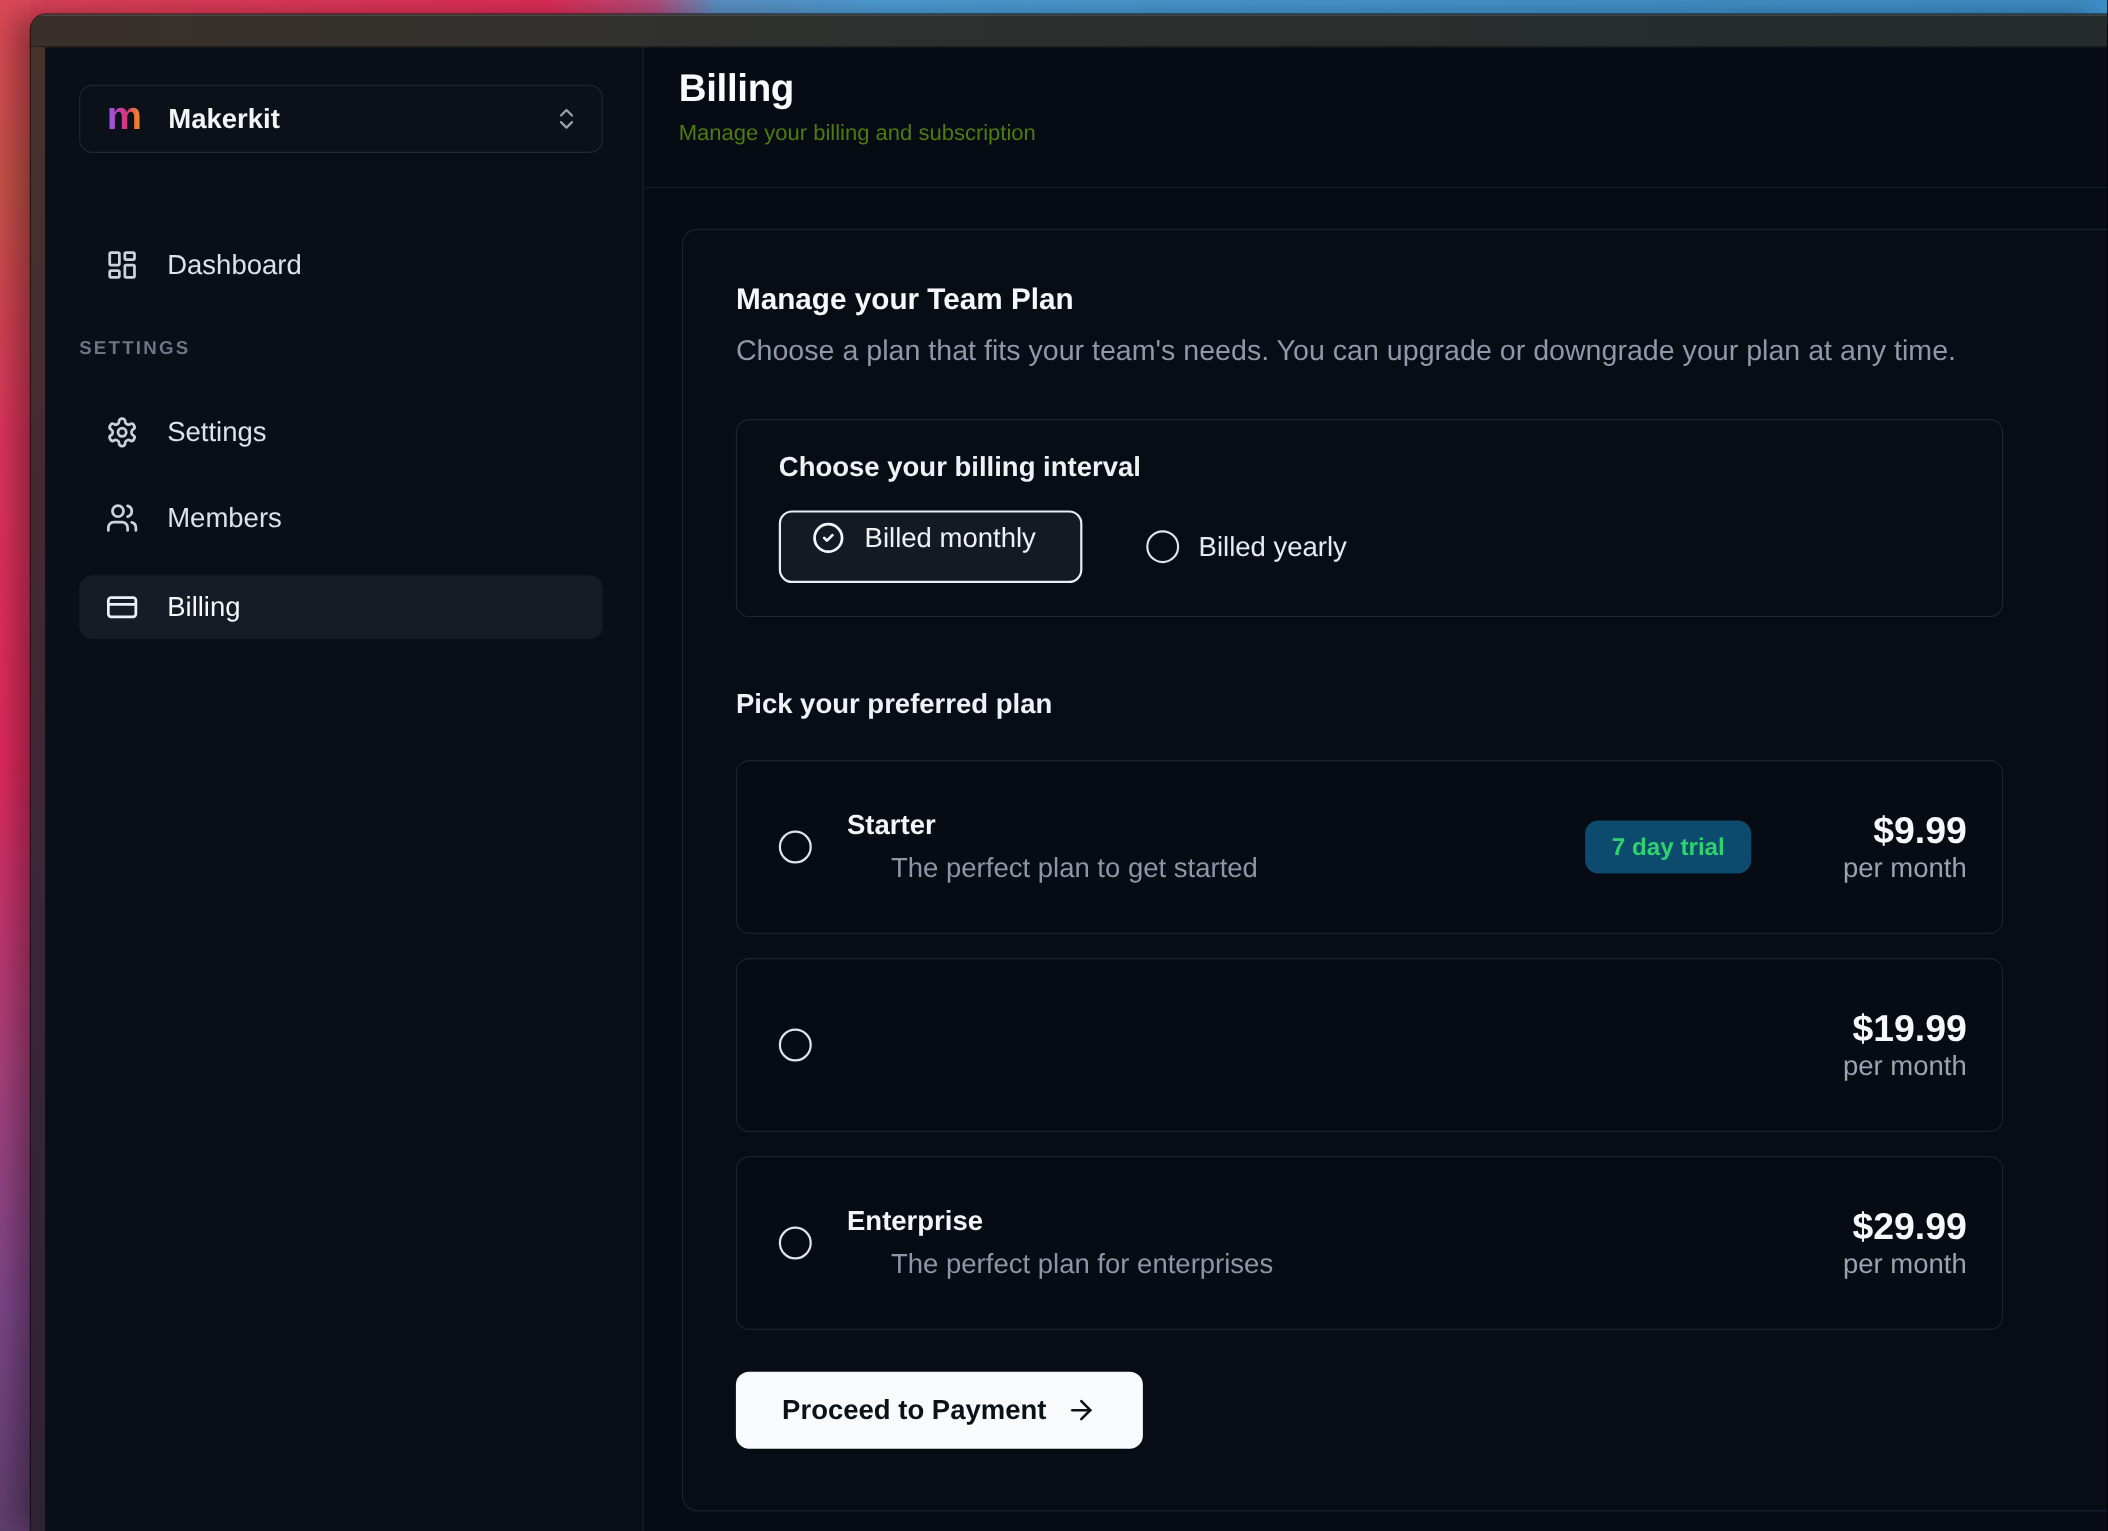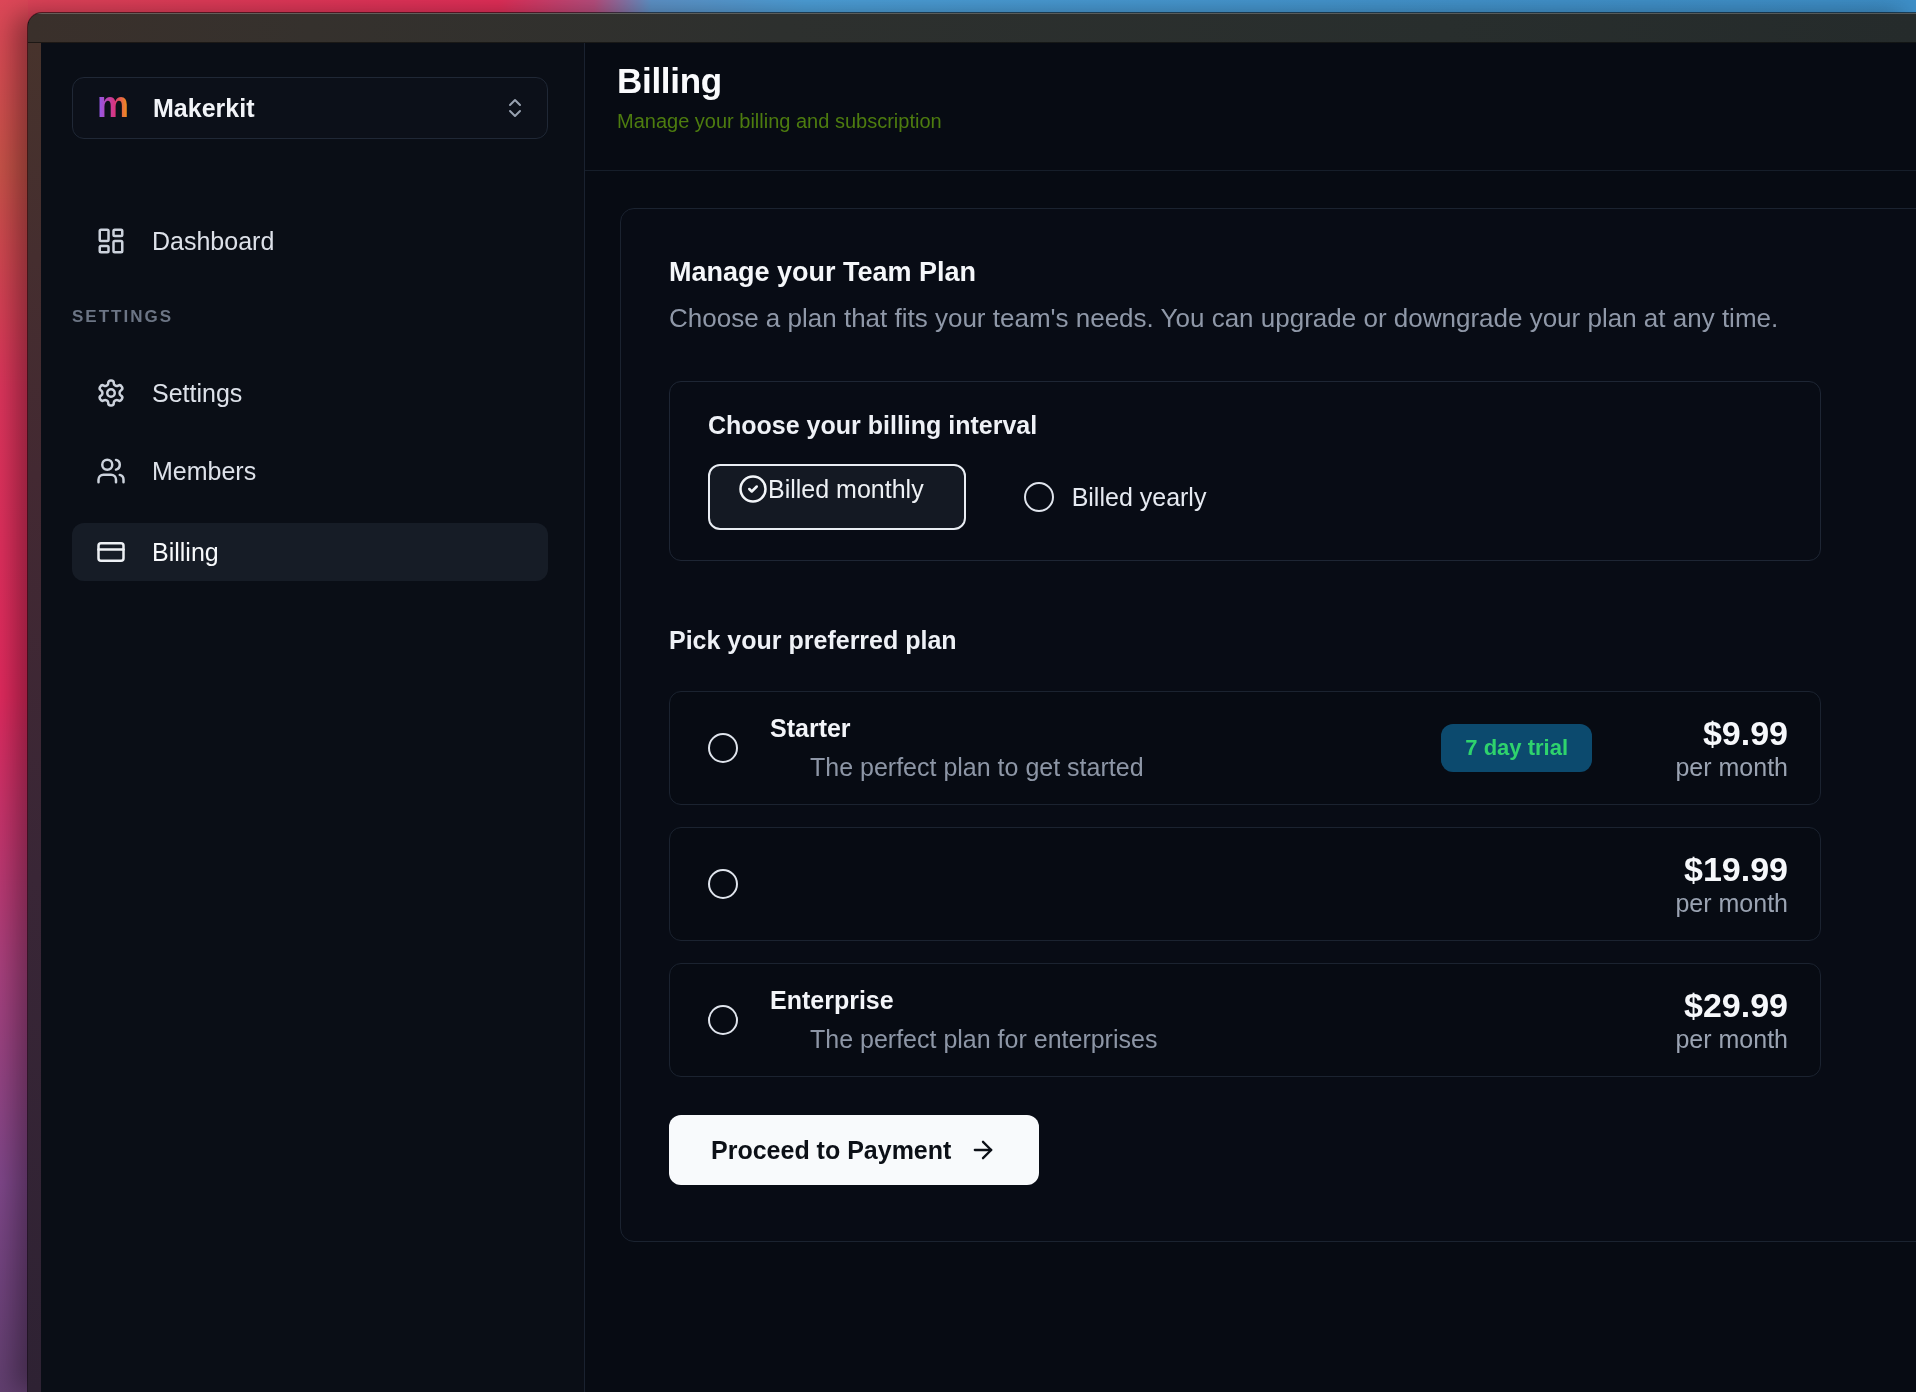--- a/index.html
+++ b/index.html
@@ -117,42 +117,42 @@
   
   .interval-box {
     margin-top: 46px;
     border: 1px solid #1e2634;
     border-radius: 12px;
     padding: 28px 40px 30px 38px;
   }
   .interval-label { font-size: 25px; font-weight: 600; color: #eef1f6; line-height: 30px; }
   .interval-options { display: flex; align-items: center; margin-top: 24px; }
   .pill {
-    display: inline-flex; align-items: center; 
+    display: inline-flex; align-items: center; gap: 18px;
     height: 66px; padding: 0 40px 16px 28px;
     border: 2px solid #e9edf3; border-radius: 12px;
     background: #141923;
     font-size: 25px; color: #eef1f5;
     cursor: pointer;
   }
   .pill .ck { display: flex; color: #f2f5f9; }
   .radio-opt {
     display: flex; align-items: center; gap: 18px;
     margin-left: 58px; font-size: 25px; color: #e6eaf1;
     cursor: pointer;
   }
   .radio-circle {
     width: 30px; height: 30px; flex: none;
     border: 2.5px solid #dfe4ec; border-radius: 50%;
   }
   
   .plans-label { margin-top: 64px; margin-bottom: 36px; font-size: 25px; font-weight: 600; color: #eef1f6; line-height: 30px; }
   .plan-row {
     display: flex; align-items: center;
-    height: 114px; margin-top: 22px;
+    height: 158px; margin-top: 22px;
     border: 1px solid #1b2330; border-radius: 12px;
     background: #070b13;
     padding: 0 32px 0 38px;
     cursor: pointer;
   }
   .plan-row:first-of-type { margin-top: 0; }
   .plan-radio { margin-right: 32px; }
   .plan-info { display: flex; flex-direction: column; gap: 10px; }
   .plan-name { font-size: 25px; font-weight: 700; color: #f3f5f9; }
   .plan-desc { font-size: 25px; color: #8d96a6; margin-left: 40px; }

